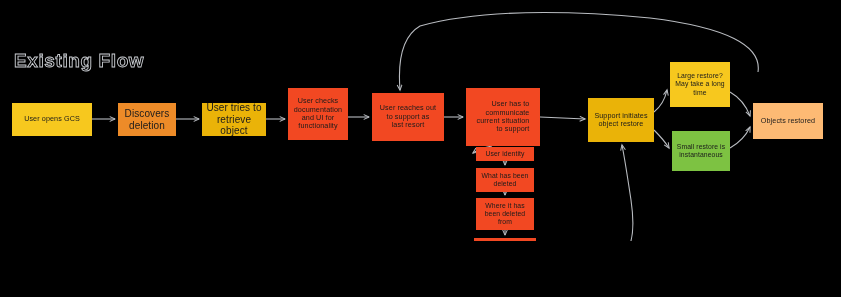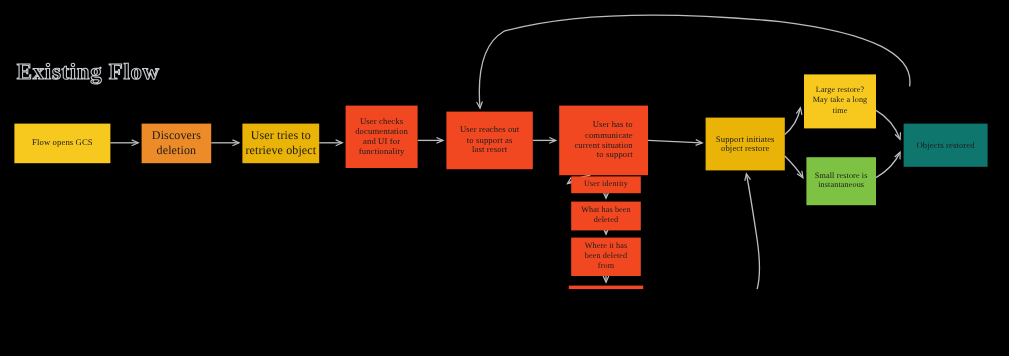--- a/index.html
+++ b/index.html
@@ -6,21 +6,21 @@
     margin: 0;
     padding: 0;
     background: #000000;
   }
   #canvas {
     position: relative;
     width: 841px;
     height: 241px;
     background: #000000;
     overflow: hidden;
-    font-family: Liberation Serif, serif;
+    font-family: Liberation Sans, sans-serif;
   }
   #edges {
     position: absolute;
     left: 0; top: 0;
     width: 841px;
     height: 297px;
     pointer-events: none;
   }
   .node {
     position: absolute;
@@ -91,21 +91,21 @@
 
       <path d="M606,261 Q640,262 631,200 Q625,160 622,145"></path>
 
       <path d="M758,72 Q764,32 650,18 Q500,4 420,26 Q396,40 400,90"></path>
     </g>
   </svg>
 
   <div id="title">Existing Flow</div>
 
   <div class="node" style="left:12px;top:103px;width:80px;height:33px;background:#F7C81E;font-size:7.2px;">
-    <span>Flow opens GCS</span>
+    <span>User opens GCS</span>
   </div>
 
   <div class="node" style="left:118px;top:103px;width:58px;height:33px;background:#ED8B28;font-size:10px;">
     <span>Discovers
 deletion</span>
   </div>
 
   <div class="node" style="left:202px;top:103px;width:64px;height:33px;background:#eab308;font-size:10px;">
     <span>User tries to
 retrieve object</span>
@@ -167,21 +167,21 @@
     <span>Large restore?
 May take a long
 time</span>
   </div>
 
   <div class="node" style="left:672px;top:131px;width:58px;height:40px;background:#7DC242;font-size:6.8px;">
     <span>Small restore is
 instantaneous</span>
   </div>
 
-  <div class="node" style="left:753px;top:103px;width:70px;height:36px;background:#0f766e;font-size:7.2px;">
+  <div class="node" style="left:753px;top:103px;width:70px;height:36px;background:#fdba74;font-size:7.2px;">
     <span>Objects restored</span>
   </div>
 
   <svg id="watermark" viewBox="0 0 30 11" xmlns="http://www.w3.org/2000/svg">
     <g fill="#3a3d42">
       <path d="M0.5,2.2 L2.1,2.2 L2.1,9 L0.5,9 Z"></path>
       <path d="M3.0,2.2 L4.5,2.2 L4.5,9 L3.0,9 Z"></path>
       <path d="M5.4,2.2 L6.9,2.2 L6.9,9 L5.4,9 Z"></path>
       <path d="M8.6,2.2 L10.1,2.2 L10.1,9 L8.6,9 Z"></path>
       <path d="M11.6,2.2 L13.1,2.2 L13.1,9 L11.6,9 Z"></path>

